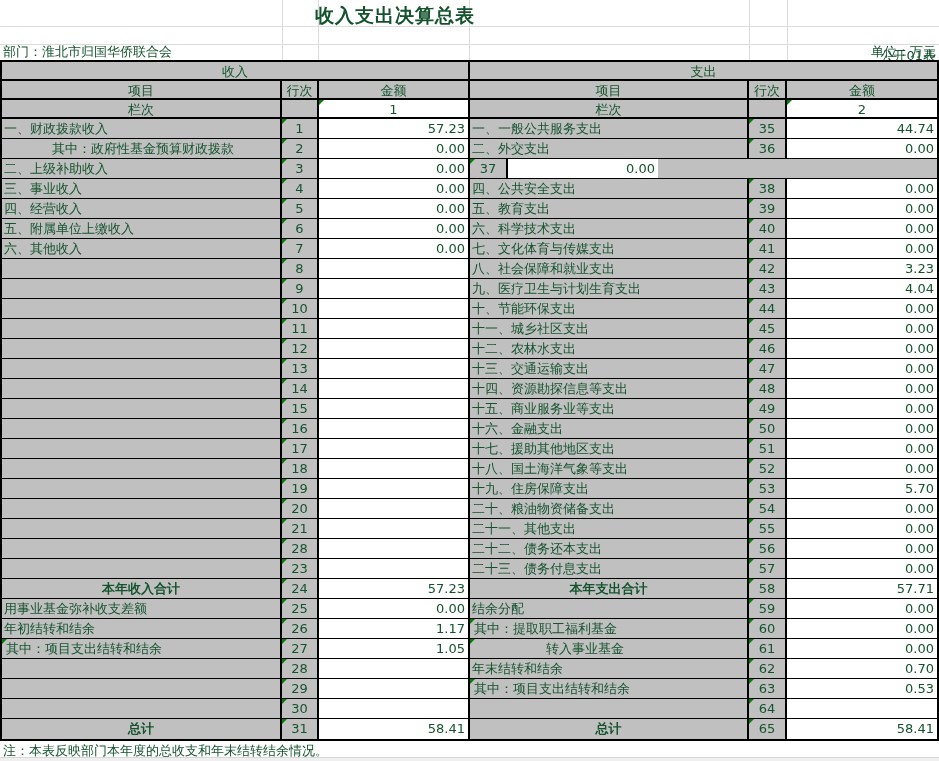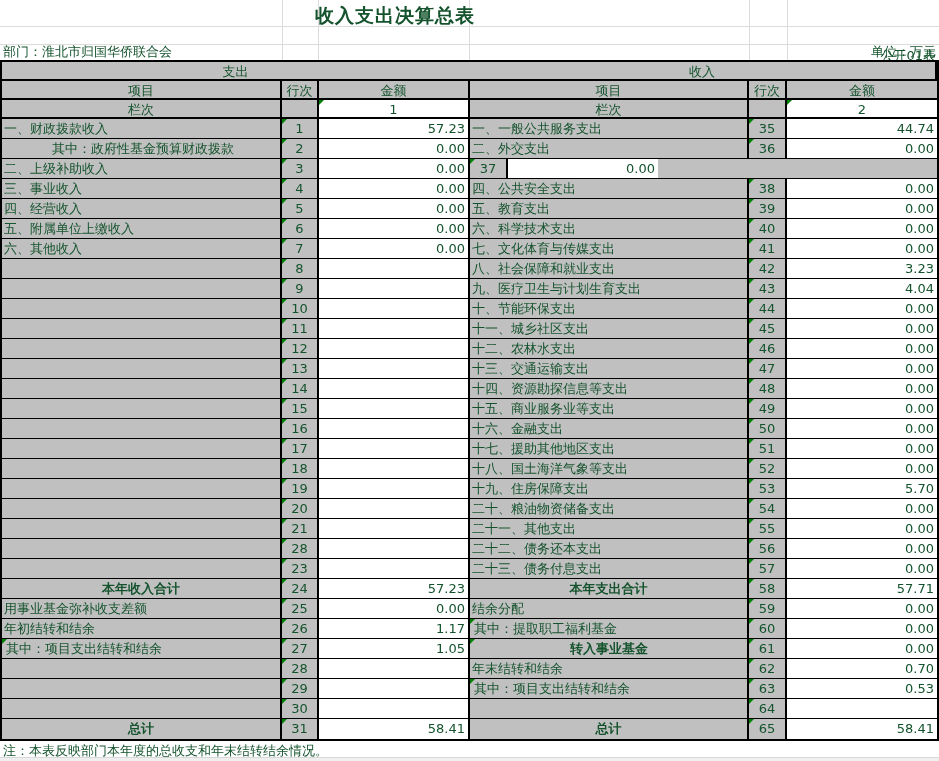--- a/index.html
+++ b/index.html
@@ -32,21 +32,21 @@
     background:#c0c0c0;line-height:17px;padding:1px 2px 0 2px;
     white-space:nowrap;overflow:visible;
   }
   .c1{width:280px;} .c2{width:37px;} .c3{width:151px;}
   .c4{width:279px;} .c5{width:38px;} .c6{width:150px;border-right:none;}
   .spanL{width:468px;} .spanR{width:467px;border-right:none;}
   .white{background:#ffffff;}
   .center{text-align:center;}
   .rightal{text-align:right;padding-right:3px;}
   .bold{font-weight:bold;}
-  .ind1{padding-left:4px;} .ind2{padding-left:50px;} .ind3{padding-left:100px;font-weight:bold;}
+  .ind1{padding-left:4px;} .ind2{padding-left:50px;} .ind3{padding-left:76px;}
   .tri{
     position:absolute;top:0;left:0;width:0;height:0;
     border-top:5px solid #008000;border-right:5px solid transparent;
   }
   
   .note{position:absolute;left:3px;top:743px;line-height:15px;text-align:right;}
   .strip{position:absolute;left:0;top:757px;width:939px;height:4px;background:#efefef;border-top:1px solid #d8d8d8;box-sizing:border-box;}
 </style>
 </head>
 <body>
@@ -63,22 +63,22 @@
     <div class="hline" style="top:44px"></div>
     <div class="title">收入支出决算总表</div>
     <div class="pub">公开01表</div>
     <div class="dept">部门：淮北市归国华侨联合会</div>
     <div class="unit">单位：万元</div>
   </div>
 
   <div class="tbl">
 
     <div class="row hdr">
+      <div class="cell spanL center">收入</div>
       <div class="cell spanR center">支出</div>
-      <div class="cell spanL center">收入</div>
     </div>
 
     <div class="row hdr">
       <div class="cell c1 center">项目</div>
       <div class="cell c2 center">行次</div>
       <div class="cell c3 center">金额</div>
       <div class="cell c4 center">项目</div>
       <div class="cell c5 center">行次</div>
       <div class="cell c6 center">金额</div>
     </div>

